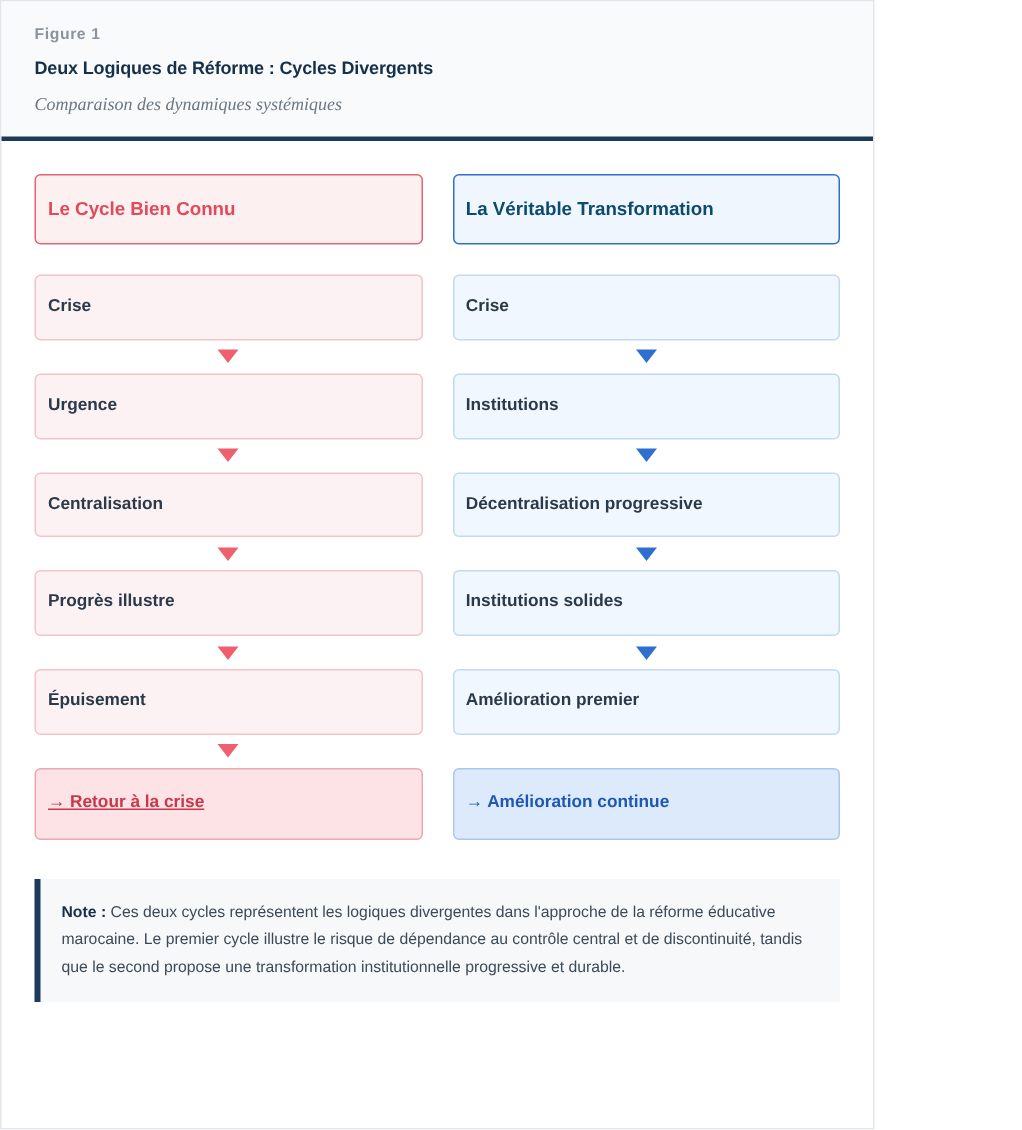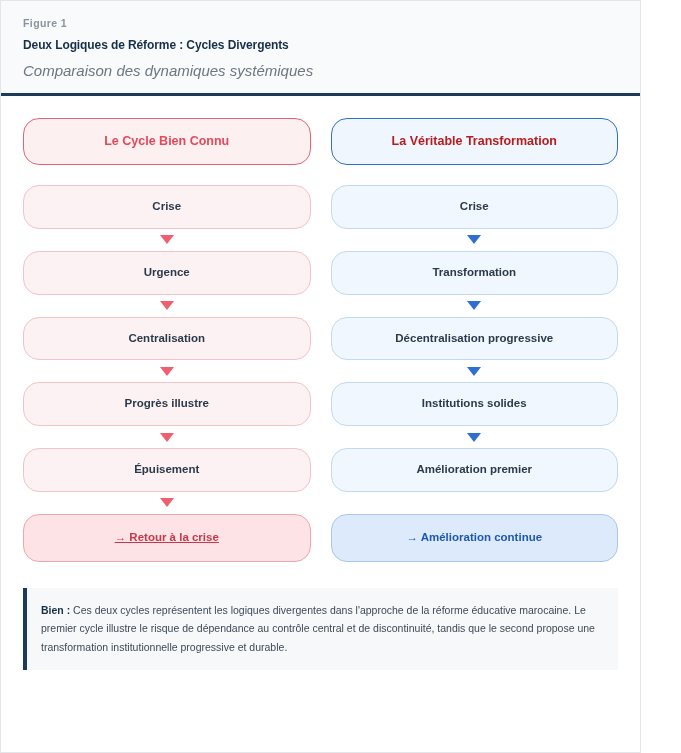--- a/index.html
+++ b/index.html
@@ -8,21 +8,21 @@
   }
   body {
     width: 681px;
     height: 753px;
     background: #ffffff;
     font-family: "Liberation Sans", sans-serif;
     -webkit-font-smoothing: antialiased;
   }
   .figure {
     box-sizing: border-box;
-    width: 641px;
+    width: 583px;
     height: 753px;
     border: 1px solid #e2e6ea;
     background: #ffffff;
     display: flex;
     flex-direction: column;
   }
   
   .fig-header {
     box-sizing: border-box;
     padding: 16px 22px 14px 22px;
@@ -37,23 +37,24 @@
     margin-bottom: 9px;
   }
   .fig-title {
     font-size: 12px;
     font-weight: bold;
     color: #17304a;
     letter-spacing: -0.1px;
     margin-bottom: 10px;
   }
   .fig-subtitle {
-    font-size: 15px;
+    font-size: 12px;
     font-style: italic;
     color: #6d7781;
+    font-family: Liberation Serif, serif;
   }
   
   .fig-body {
     box-sizing: border-box;
     flex: 1;
     padding: 22px 22px 0 22px;
     display: flex;
     flex-direction: column;
   }
   .columns {
@@ -61,22 +62,21 @@
     gap: 20px;
   }
   .column {
     flex: 1;
     display: flex;
     flex-direction: column;
     align-items: stretch;
   }
   .node {
     box-sizing: border-box;
-    border-radius: 16px;
-    text-align: center;
+    border-radius: 4px;
     font-size: 11.5px;
     font-weight: bold;
     padding: 14px 8px;
     line-height: 1.2;
   }
   .node.head {
     font-size: 12.5px;
     padding: 15px 8px;
   }
   .node.loop {
@@ -101,21 +101,21 @@
   }
   
   .col-right .node {
     background: #f1f7fe;
     border: 1px solid #c2d9f2;
     color: #2b3a4a;
   }
   .col-right .node.head {
     background: #eff6fe;
     border: 1.5px solid #2f6fd0;
-    color: #b91c1c;
+    color: #0c4a6e;
   }
   .col-right .node.loop {
     background: #dceafb;
     border: 1.5px solid #a9c7ee;
     color: #1f58b4;
   }
   .arrow {
     height: 22px;
     display: flex;
     align-items: center;
@@ -194,37 +194,37 @@
         <div class="node loop">→ Retour à la crise</div>
       </div>
 
       <div class="column col-right">
         <div class="node head">La Véritable Transformation</div>
         <div class="gap-head"></div>
         <div class="node">Crise</div>
         <div class="arrow">
             <div class="tri"></div>
           </div>
-        <div class="node">Transformation</div>
+        <div class="node">Institutions</div>
         <div class="arrow">
             <div class="tri"></div>
           </div>
         <div class="node">Décentralisation progressive</div>
         <div class="arrow">
             <div class="tri"></div>
           </div>
         <div class="node">Institutions solides</div>
         <div class="arrow">
             <div class="tri"></div>
           </div>
         <div class="node">Amélioration premier</div>
         <div class="gap-tail"></div>
         <div class="node loop">→ Amélioration continue</div>
       </div>
 
     </div>
 
     <div class="note">
-      <b>Bien :</b><span> Ces deux cycles représentent les logiques divergentes dans l'approche de la réforme éducative marocaine. Le premier cycle illustre le risque de dépendance au contrôle central et de discontinuité, tandis que le second propose une transformation institutionnelle progressive et durable.</span>
+      <b>Note :</b><span> Ces deux cycles représentent les logiques divergentes dans l'approche de la réforme éducative marocaine. Le premier cycle illustre le risque de dépendance au contrôle central et de discontinuité, tandis que le second propose une transformation institutionnelle progressive et durable.</span>
     </div>
   </div>
 
 </div>
 
 </body></html>

